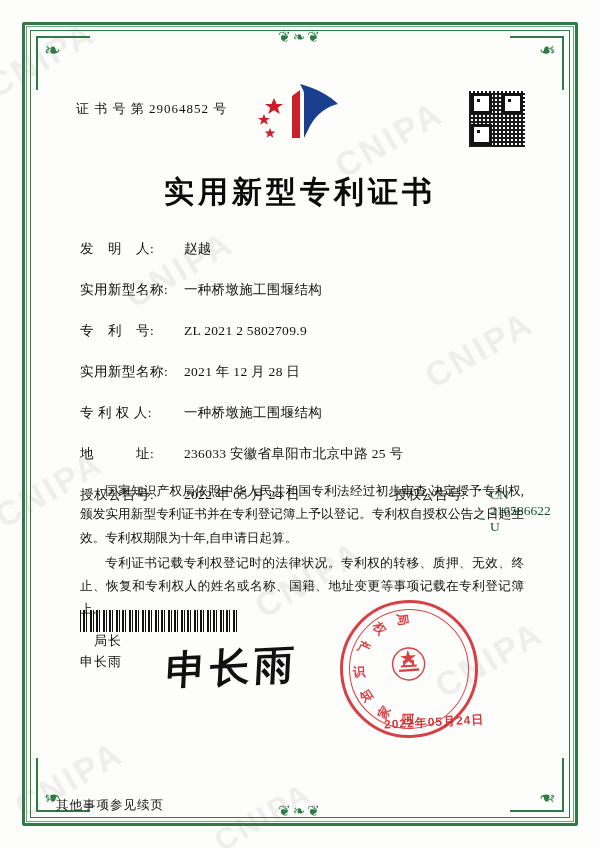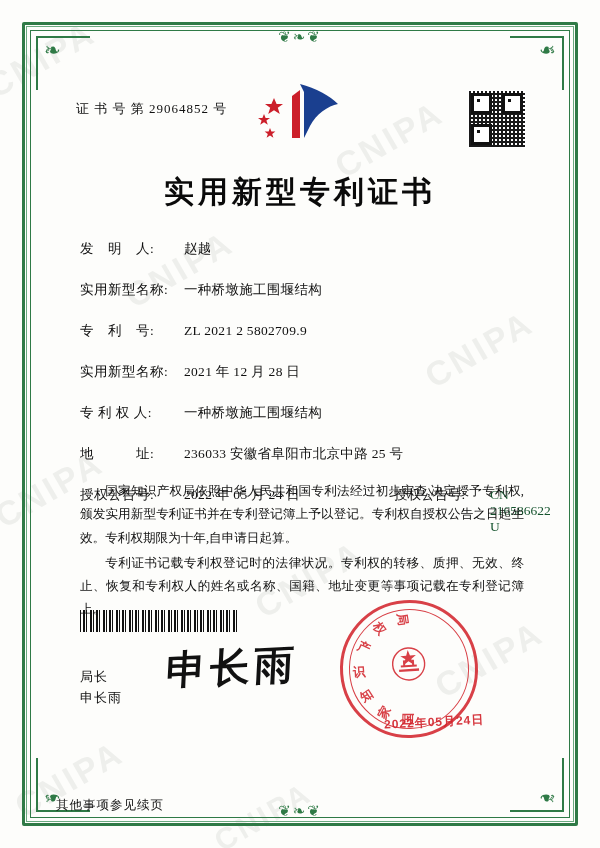--- a/index.html
+++ b/index.html
@@ -240,24 +240,25 @@
       repeating-linear-gradient(90deg,
         #111 0 1px, transparent 1px 3px,
         #111 3px 5px, transparent 5px 6px,
         #111 6px 7px, transparent 7px 10px,
         #111 10px 12px, transparent 12px 13px);
   }
 
   .sign-block {
     position: absolute;
     left: 24px;
-    top: 604px;
+    top: 568px;
     font-size: 13px;
     line-height: 1.65;
     letter-spacing: 1px;
+    text-align: right;
   }
   .signature {
     position: absolute;
     left: 110px;
     top: 578px;
     font-family: "DejaVu Serif", serif;
     font-size: 40px;
     color: #111;
     letter-spacing: 4px;
     transform: rotate(-3deg) skewX(-6deg);

